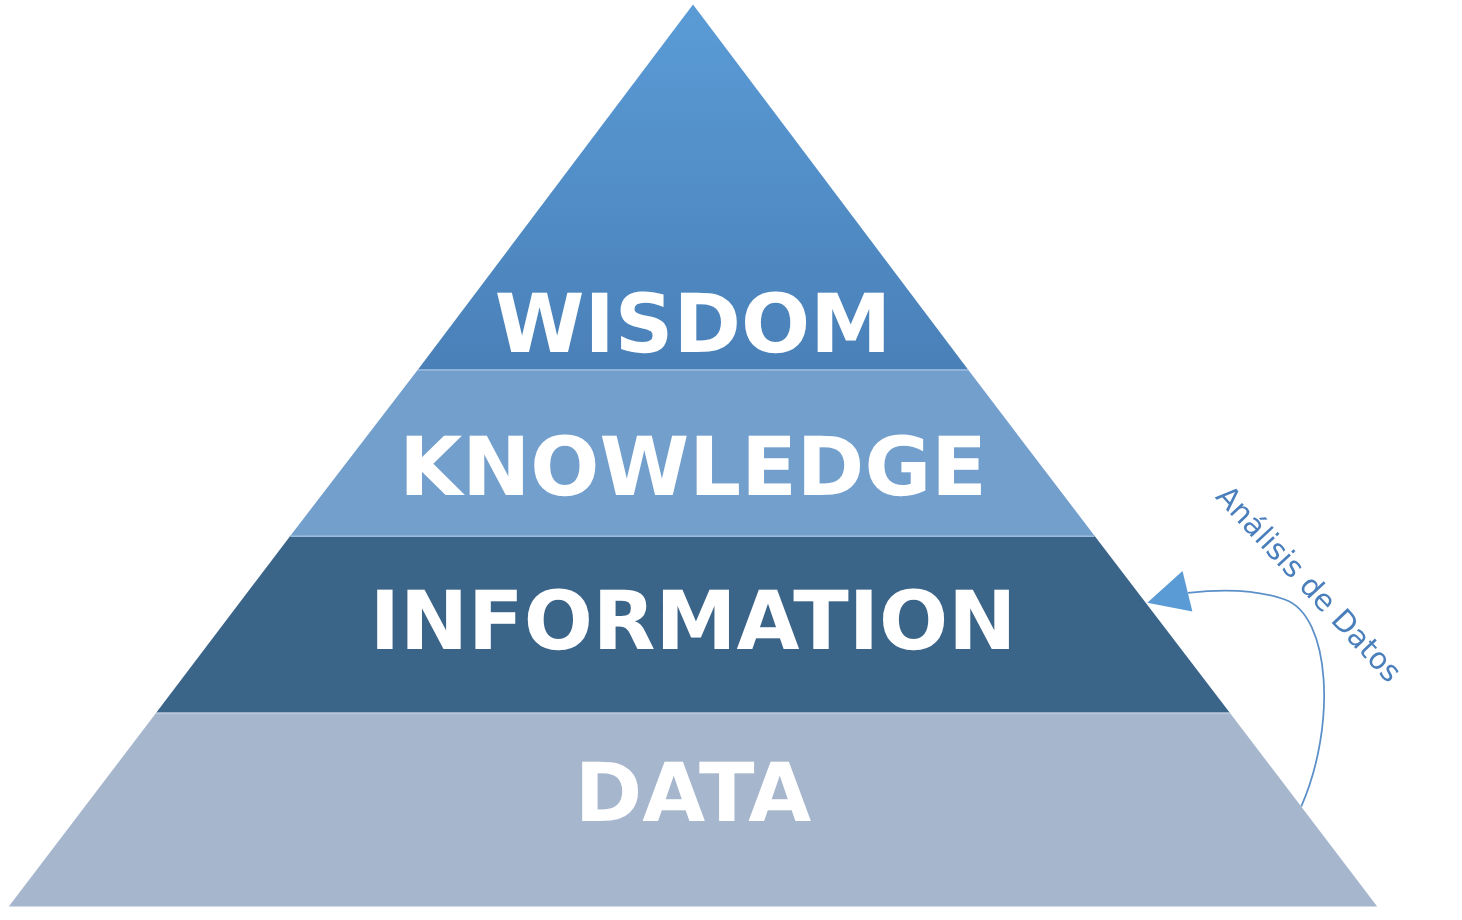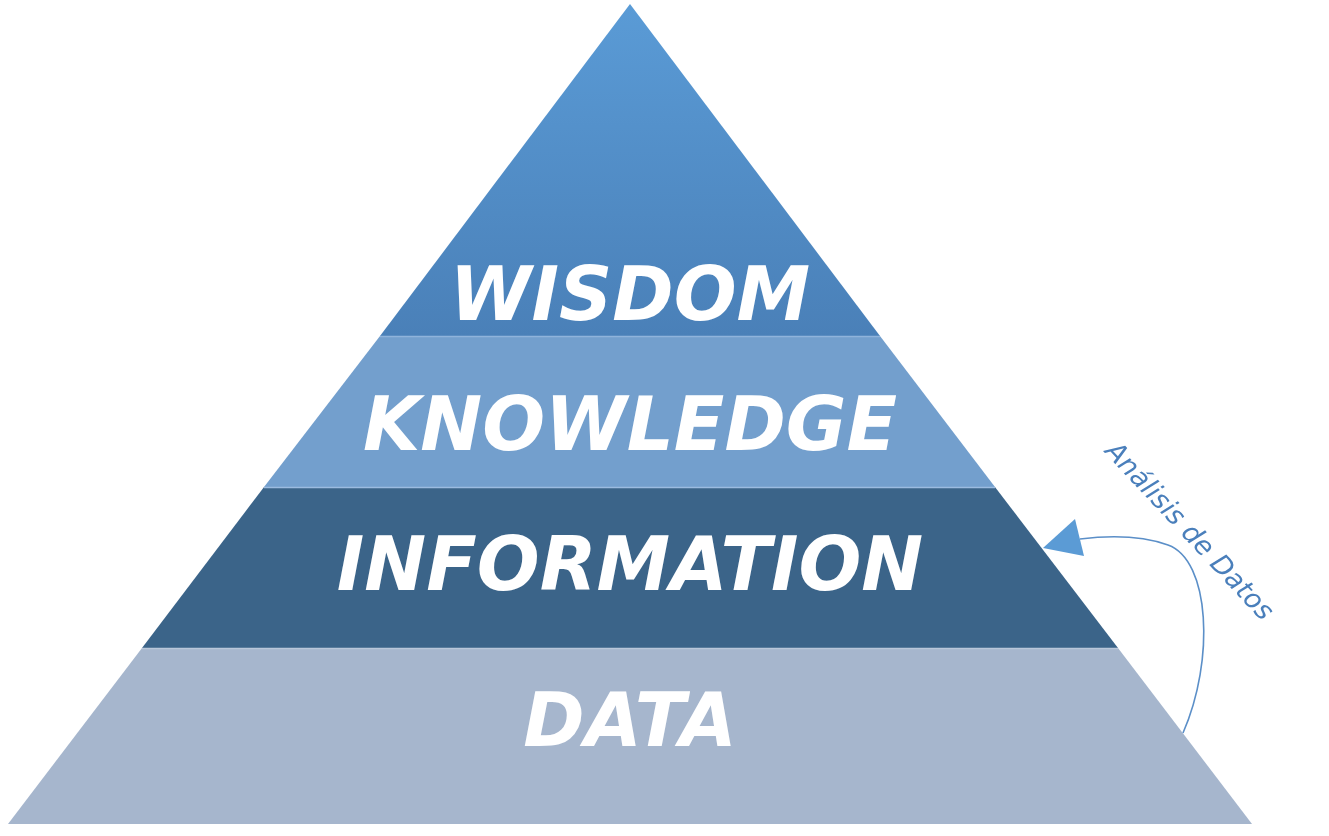--- a/index.html
+++ b/index.html
@@ -13,21 +13,20 @@
       position: relative;
       overflow: hidden;
       font-family: "DejaVu Sans", sans-serif;
     }
     #stage {
       position: absolute;
       left: 0;
       top: 0;
       width: 1329px;
       height: 836px;
-      font-style: italic;
     }
     .layer-label {
       font-family: "DejaVu Sans", sans-serif;
       font-weight: bold;
       fill: #ffffff;
     }
     .annotation-label {
       font-family: "DejaVu Sans", sans-serif;
       fill: #4a7fbb;
     }

